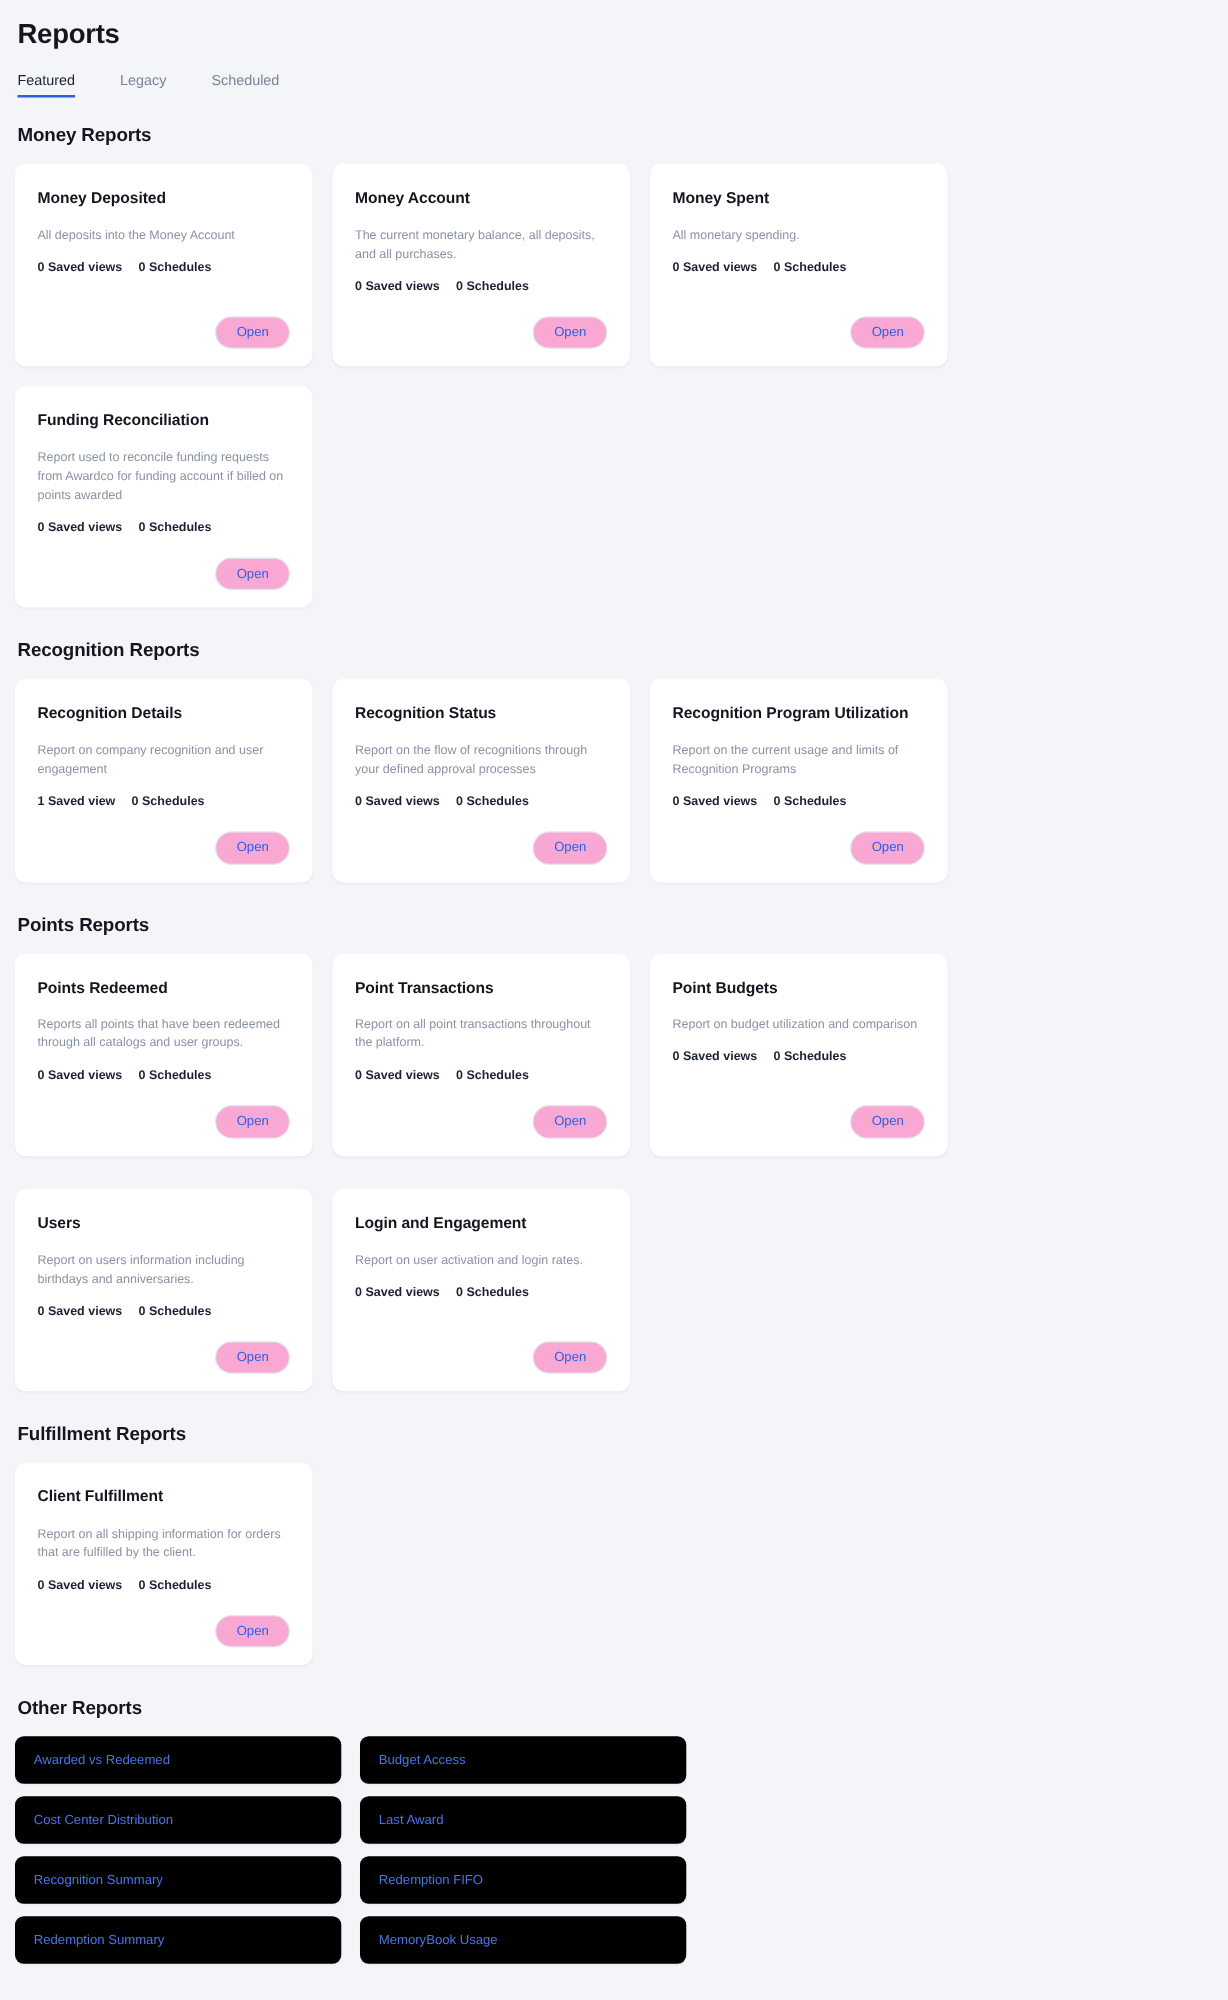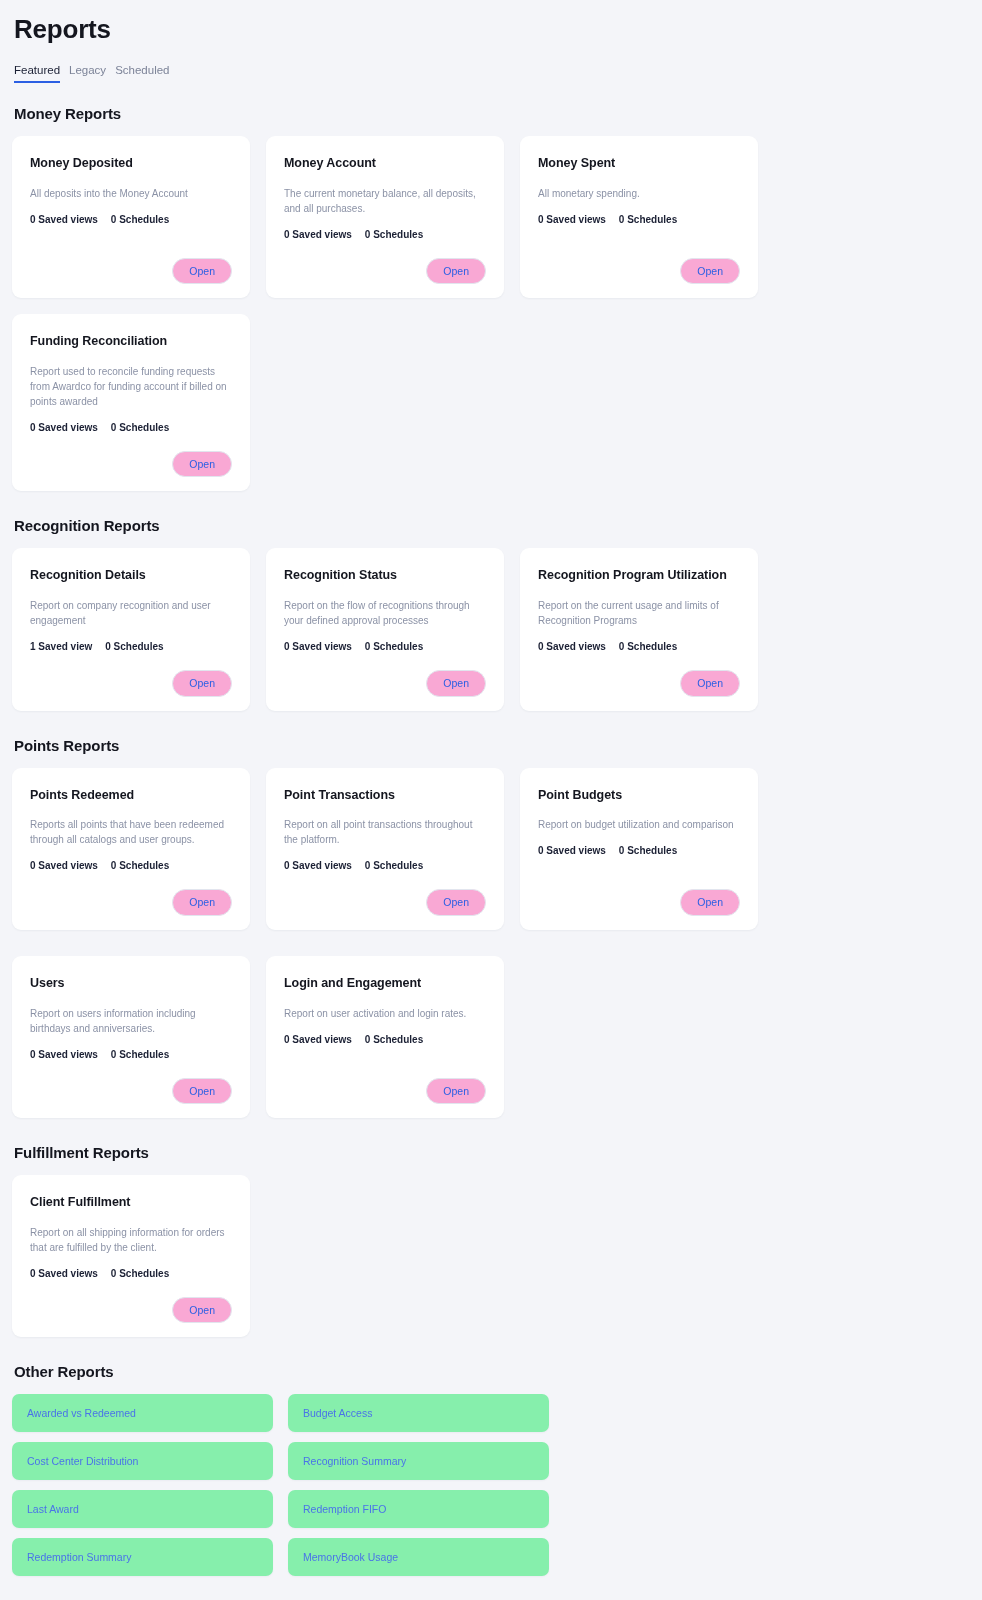--- a/index.html
+++ b/index.html
@@ -14,31 +14,31 @@
 
   .page {
     width: 982px;
     min-height: 1600px;
     padding: 14px 12px 20px 12px;
     background: #f4f5f9;
   }
 
   
   .page-title {
-    font-size: 26px;
+    font-size: 22px;
     font-weight: 700;
     color: #14161f;
     letter-spacing: -0.2px;
     margin: 0 0 16px 2px;
   }
 
   .tabbar {
     display: flex;
     align-items: flex-end;
-    gap: 9px;
+    gap: 36px;
     margin: 0 0 22px 2px;
     height: 22px;
   }
   .tab {
     font-size: 11.5px;
     color: #7c8398;
     padding-bottom: 5px;
     border-bottom: 2px solid transparent;
     cursor: pointer;
     line-height: 1;
@@ -118,21 +118,21 @@
 
   
   .link-grid {
     display: grid;
     grid-template-columns: 261px 261px;
     column-gap: 15px;
     row-gap: 10px;
     justify-content: start;
   }
   .link-card {
-    background: #86efac;
+    background: #000000;
     border-radius: 7px;
     padding: 13px 15px;
     font-size: 10.5px;
     color: #4a73e8;
     cursor: pointer;
     box-shadow: 0 1px 2px rgba(24,32,64,0.04);
   }
 </style>
 </head>
 <body>
@@ -316,21 +316,21 @@
         </div>
       </div>
     </div>
 
   <div class="section">
     <h2 class="section-title">Other Reports</h2>
     <div class="link-grid" id="links-root">
         <div class="link-card">Awarded vs Redeemed</div>
         <div class="link-card">Budget Access</div>
         <div class="link-card">Cost Center Distribution</div>
+        <div class="link-card">Last Award</div>
         <div class="link-card">Recognition Summary</div>
-        <div class="link-card">Last Award</div>
         <div class="link-card">Redemption FIFO</div>
         <div class="link-card">Redemption Summary</div>
         <div class="link-card">MemoryBook Usage</div>
       </div>
   </div>
 
 </div>
 
 </body></html>

